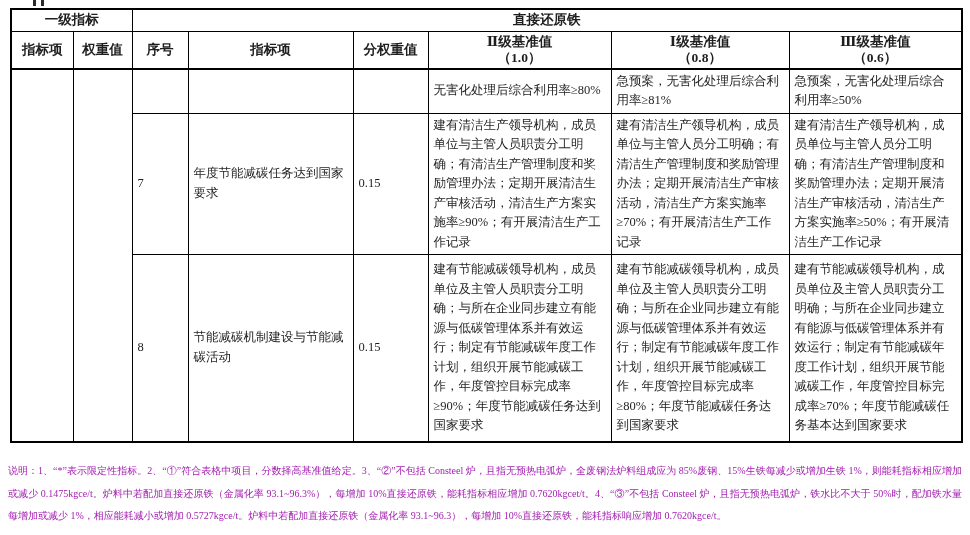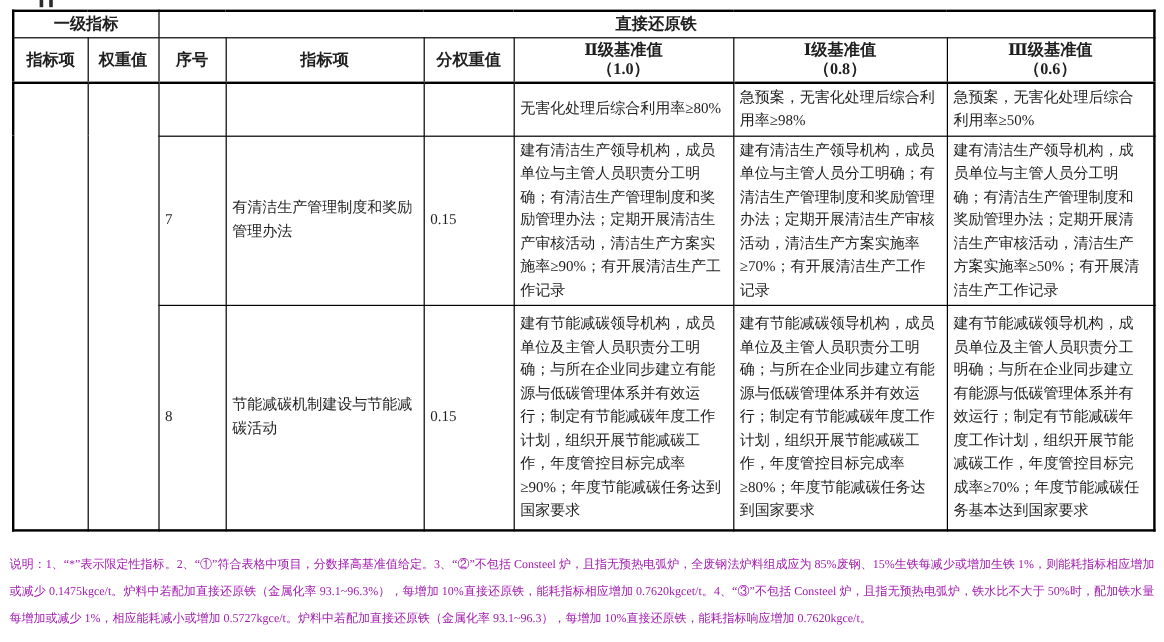--- a/index.html
+++ b/index.html
@@ -88,27 +88,27 @@
       </th>
     </tr>
 
     <tr style="height:44px">
       <td rowspan="3"></td>
       <td rowspan="3"></td>
       <td class="center"></td>
       <td class="indicator"></td>
       <td class="center"></td>
       <td class="grade vtop">无害化处理后综合利用率≥80%</td>
-      <td class="grade vtop">急预案，无害化处理后综合利用率≥98%</td>
+      <td class="grade vtop">急预案，无害化处理后综合利用率≥81%</td>
       <td class="grade vtop">急预案，无害化处理后综合利用率≥50%</td>
     </tr>
 
     <tr style="height:137px">
       <td class="center">7</td>
-      <td class="indicator">有清洁生产管理制度和奖励管理办法</td>
+      <td class="indicator">年度节能减碳任务达到国家要求</td>
       <td class="center">0.15</td>
       <td class="grade">建有清洁生产领导机构，成员单位与主管人员职责分工明确；有清洁生产管理制度和奖励管理办法；定期开展清洁生产审核活动，清洁生产方案实施率≥90%；有开展清洁生产工作记录</td>
       <td class="grade">建有清洁生产领导机构，成员单位与主管人员分工明确；有清洁生产管理制度和奖励管理办法；定期开展清洁生产审核活动，清洁生产方案实施率≥70%；有开展清洁生产工作记录</td>
       <td class="grade">建有清洁生产领导机构，成员单位与主管人员分工明确；有清洁生产管理制度和奖励管理办法；定期开展清洁生产审核活动，清洁生产方案实施率≥50%；有开展清洁生产工作记录</td>
     </tr>
 
     <tr style="height:187px">
       <td class="center">8</td>
       <td class="indicator">节能减碳机制建设与节能减碳活动</td>
       <td class="center">0.15</td>

